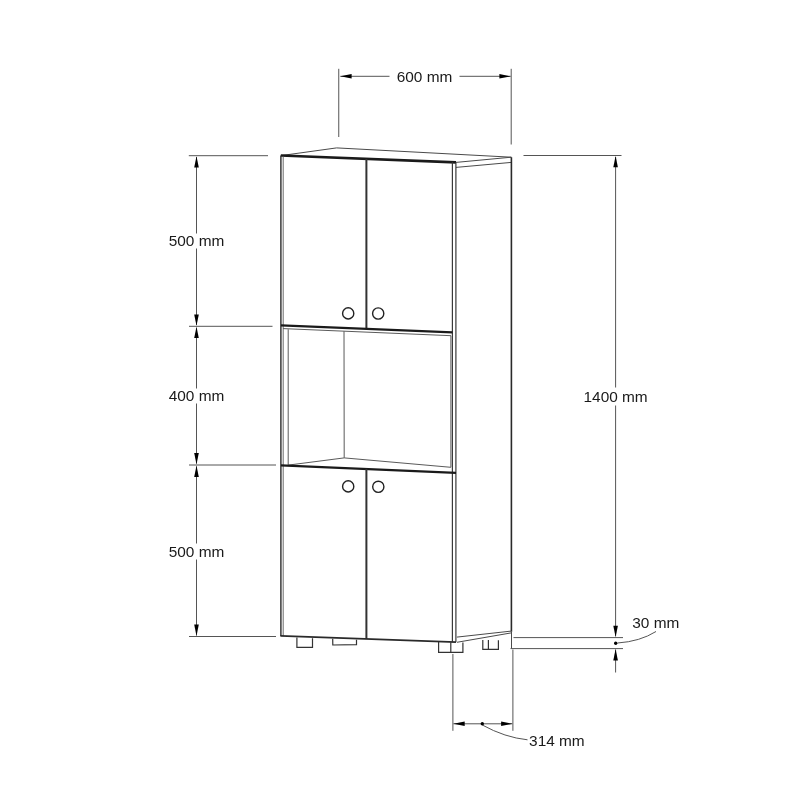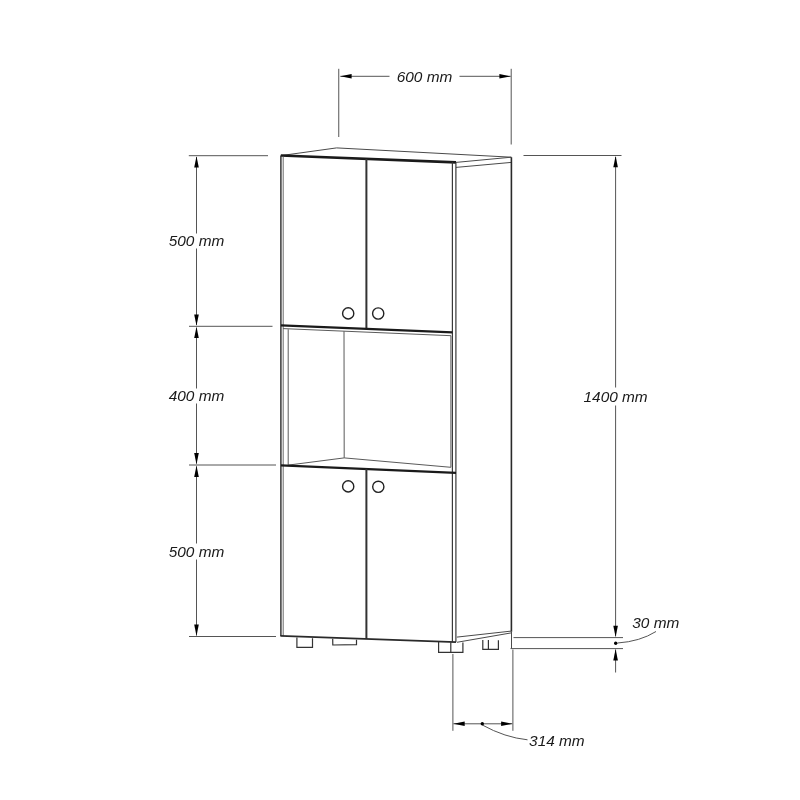--- a/index.html
+++ b/index.html
@@ -1,16 +1,16 @@
 <!DOCTYPE html>
 <html><head>
 <meta charset="utf-8">
 <style>
   html,body{margin:0;padding:0;background:#ffffff;}
-  .wrap{width:800px;height:756px;position:relative;background:#fff;font-style:italic;}
+  .wrap{width:800px;height:756px;position:relative;background:#fff;}
   svg{position:absolute;left:0;top:0;}
   text{font-family:"Liberation Sans", sans-serif;font-size:15.4px;fill:#1a1a1a;}
 </style>
 </head>
 <body>
 <div class="wrap">
 <svg width="800" height="800" viewBox="0 0 800 800">
 
   <rect x="0" y="0" width="800" height="800" fill="#ffffff"></rect>
 

